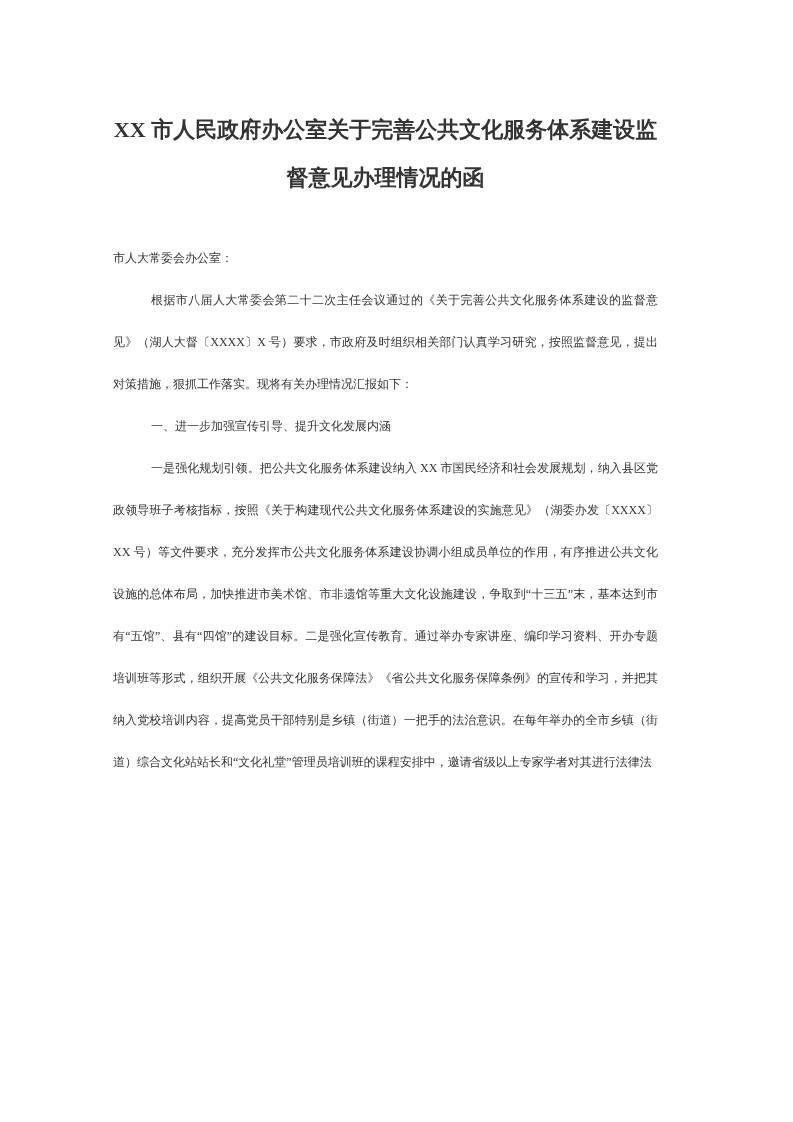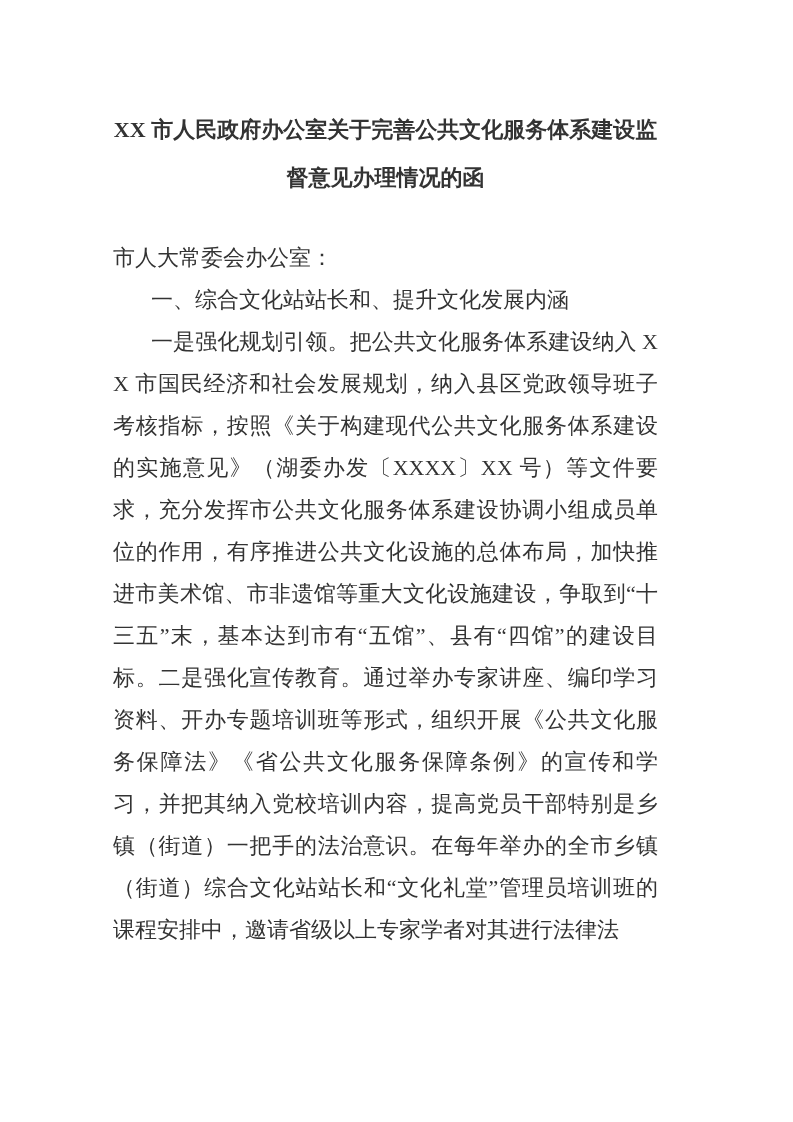--- a/index.html
+++ b/index.html
@@ -22,36 +22,37 @@
   .doc-title {
     font-size: 22px;
     line-height: 48px;
     font-weight: bold;
     text-align: center;
     color: var(--text-color, #333333);
     margin-bottom: 35px;
     font-family: "Liberation Serif", serif;
   }
   .doc-body p.para {
-    font-size: 22px;
+    font-size: 12px;
     line-height: 42px;
     color: var(--text-color, #333333);
     text-align: justify;
     word-break: break-all;
   }
   .doc-body p.para.indented {
     text-indent: 38px;
   }
   .doc-body .bold {
     font-weight: normal;
   }
 </style>
 </head>
 <body>
 
 <div class="page">
   <h1 class="doc-title">XX 市人民政府办公室关于完善公共文化服务体系建设监督意见办理情况的函</h1>
   <div class="doc-body">
       <p class="para"><span class="">市人大常委会办公室：</span></p>
-      <p class="para indented"><span class="">一、综合文化站站长和、提升文化发展内涵</span></p>
+      <p class="para indented"><span class="">根据市八届人大常委会第二十二次主任会议通过的《关于完善公共文化服务体系建设的监督意见》（湖人大督〔XXXX〕X 号）要求，市政府及时组织相关部门认真学习研究，按照监督意见，提出对策措施，狠抓工作落实。现将有关办理情况汇报如下：</span></p>
+      <p class="para indented"><span class="">一、进一步加强宣传引导、提升文化发展内涵</span></p>
       <p class="para indented"><span class="bold">一是强化规划引领。</span><span class="">把公共文化服务体系建设纳入 XX 市国民经济和社会发展规划，纳入县区党政领导班子考核指标，按照《关于构建现代公共文化服务体系建设的实施意见》（湖委办发〔XXXX〕XX 号）等文件要求，充分发挥市公共文化服务体系建设协调小组成员单位的作用，有序推进公共文化设施的总体布局，加快推进市美术馆、市非遗馆等重大文化设施建设，争取到“十三五”末，基本达到市有“五馆”、县有“四馆”的建设目标。</span><span class="bold">二是强化宣传教育。</span><span class="">通过举办专家讲座、编印学习资料、开办专题培训班等形式，组织开展《公共文化服务保障法》《省公共文化服务保障条例》的宣传和学习，并把其纳入党校培训内容，提高党员干部特别是乡镇（街道）一把手的法治意识。在每年举办的全市乡镇（街道）综合文化站站长和“文化礼堂”管理员培训班的课程安排中，邀请省级以上专家学者对其进行法律法</span></p>
     </div>
 </div>
 
 </body></html>

